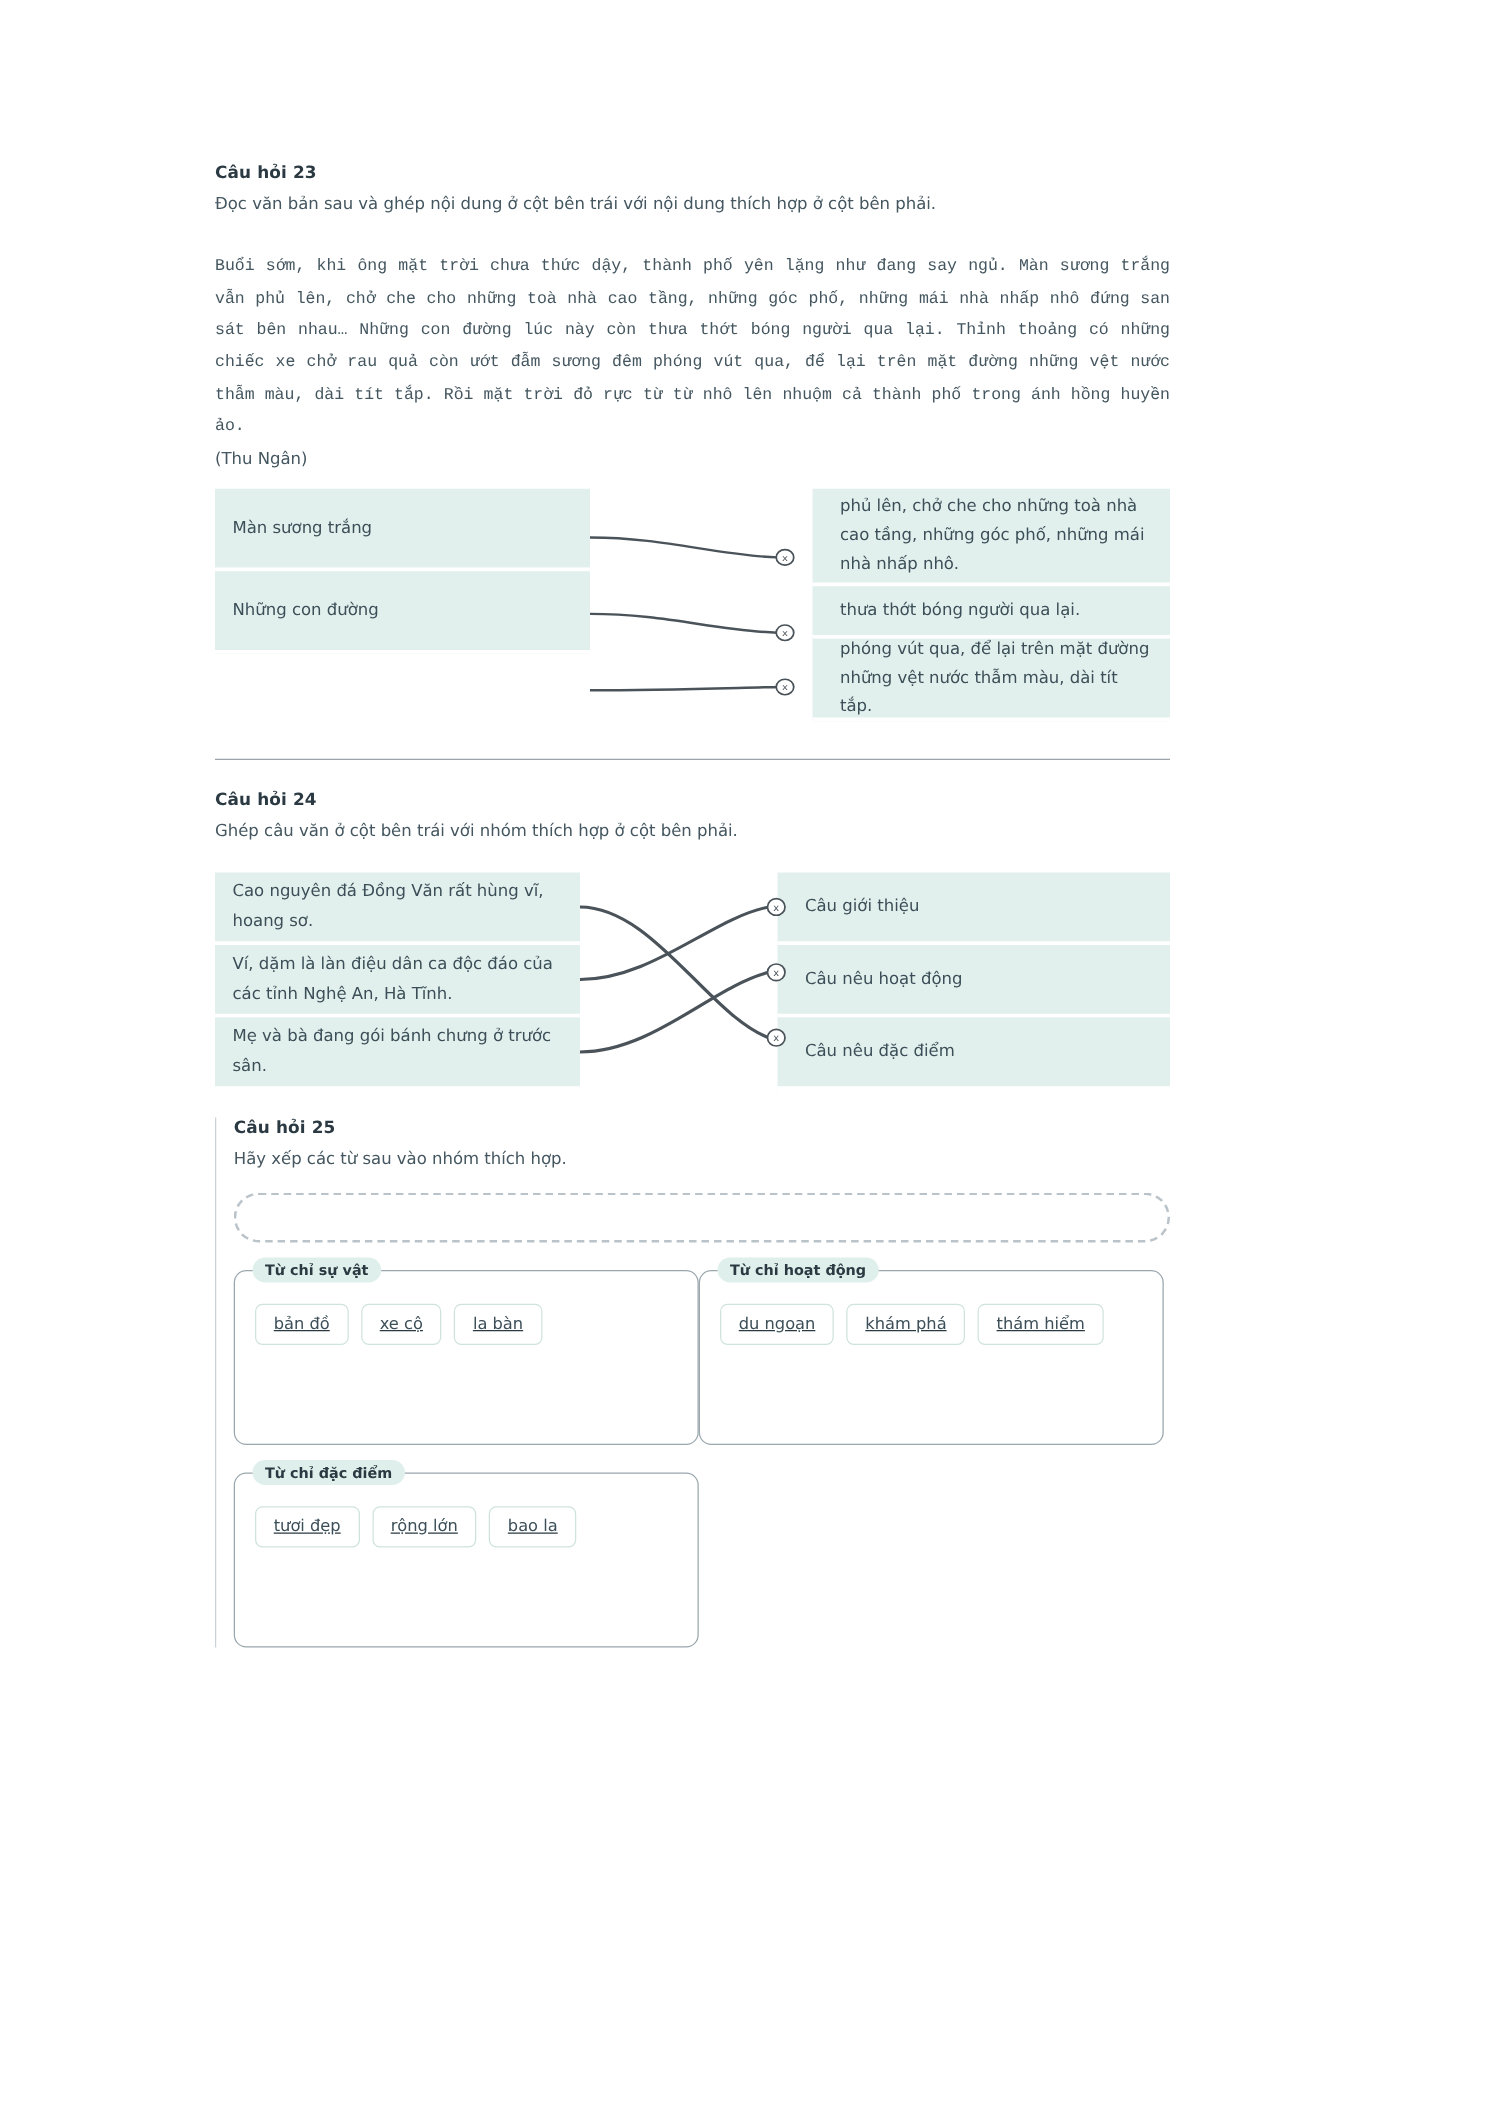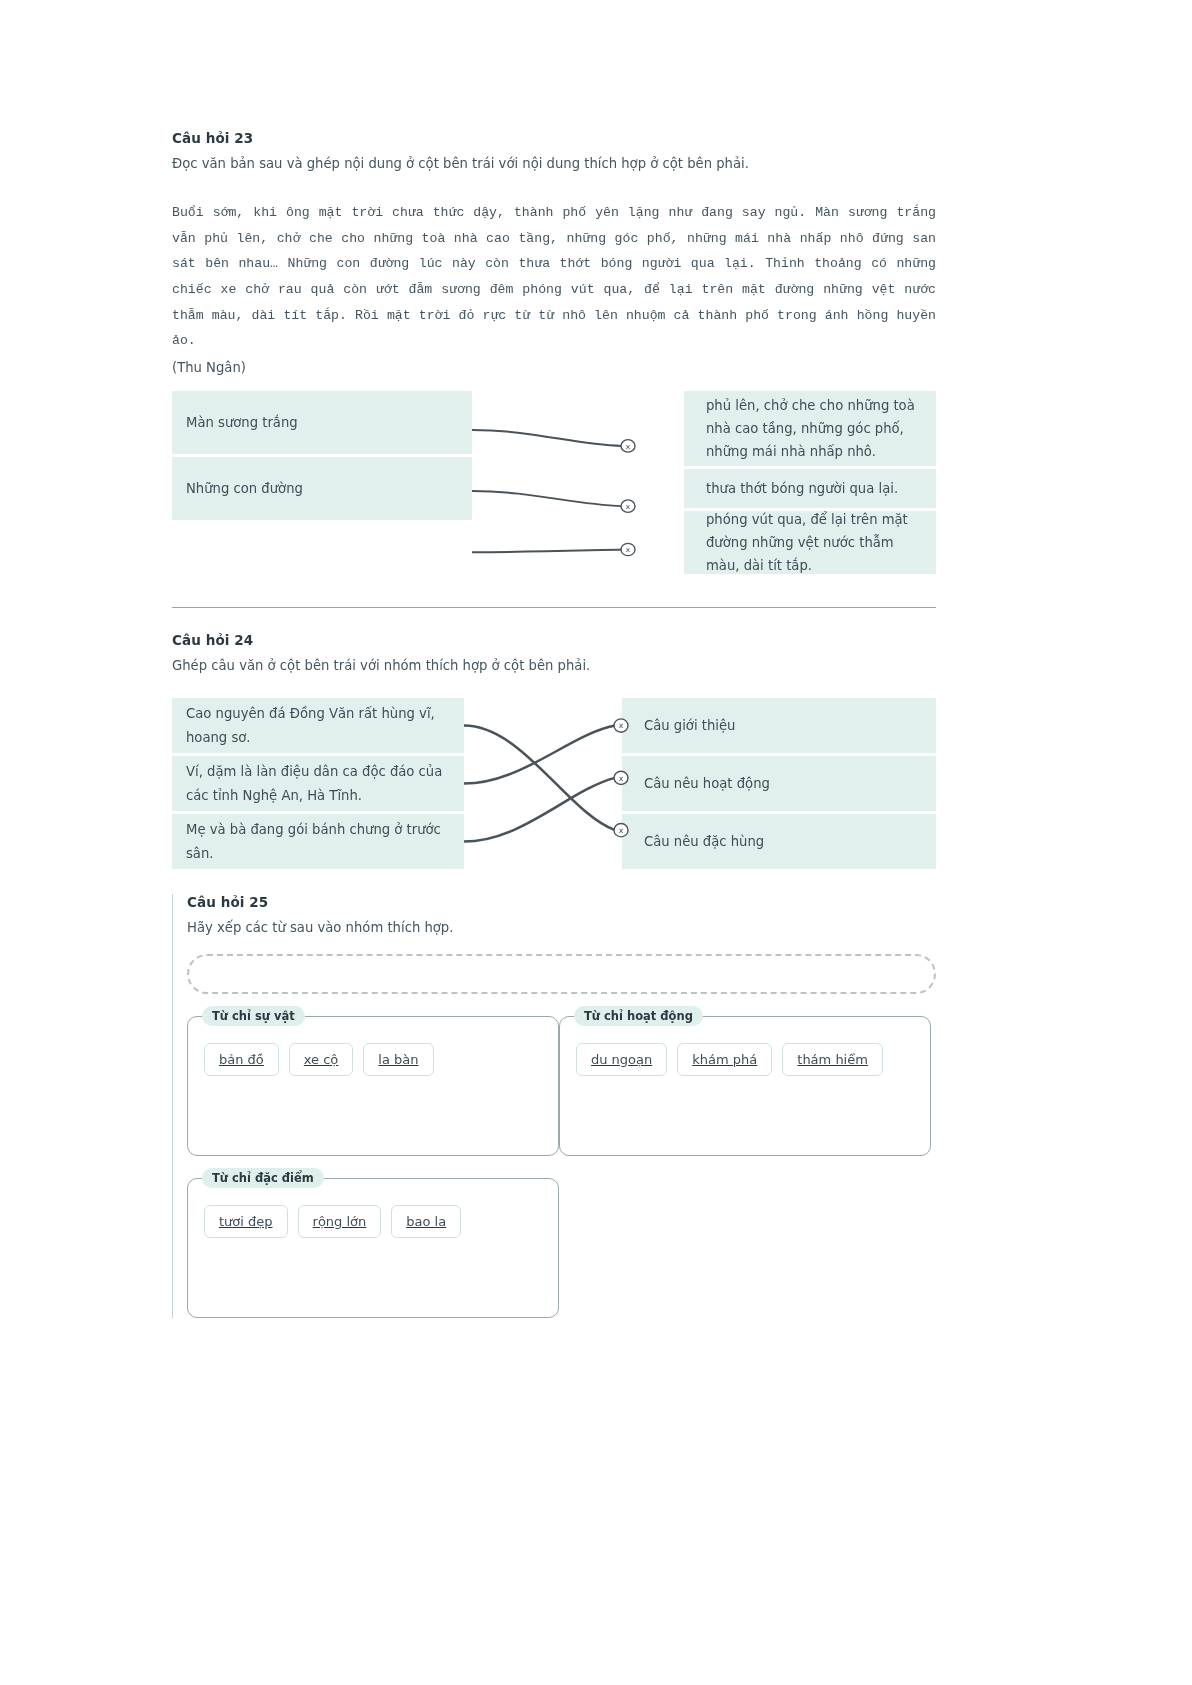--- a/index.html
+++ b/index.html
@@ -26,21 +26,21 @@
   .para {
     font-size:13.2px; color:#44565f; line-height:1.95;
     text-align:justify; margin:26px 0 0 0;font-family:Liberation Mono, monospace;
   }
   .author { font-size:13.2px; color:#44565f; margin:6px 0 0 0; }
 
   
   .match { position:relative; margin-top:16px; }
   .match-cols { display:flex; justify-content:space-between; }
   .col { width:300px; display:flex; flex-direction:column; }
-  .col.right { width:252px; }
+  .col.right { width:286px; }
   .cell {
     background:#e2f0ed;
     color:#3c4f58;
     font-size:13.2px;
     line-height:1.75;
     padding:12px 14px;
     display:flex; align-items:center;
     border-bottom:3px solid #ffffff;
   }
   .cell.right { padding-left:22px; }
@@ -143,21 +143,21 @@
     <div class="match" style="margin-top:22px">
       <div class="match-cols">
         <div class="col left" style="width:292px">
           <div class="cell" style="height:58px">Cao nguyên đá Đồng Văn rất hùng vĩ, hoang sơ.</div>
           <div class="cell" style="height:58px">Ví, dặm là làn điệu dân ca độc đáo của các tỉnh Nghệ An, Hà Tĩnh.</div>
           <div class="cell" style="height:58px">Mẹ và bà đang gói bánh chưng ở trước sân.</div>
         </div>
         <div class="col right" style="width:314px">
           <div class="cell right" style="height:58px">Câu giới thiệu</div>
           <div class="cell right" style="height:58px">Câu nêu hoạt động</div>
-          <div class="cell right" style="height:58px">Câu nêu đặc hùng</div>
+          <div class="cell right" style="height:58px">Câu nêu đặc điểm</div>
         </div>
       </div>
 
       <svg class="svg-layer" viewBox="0 0 764 183" preserveAspectRatio="none">
         <path d="M292,29 C350,29 395,120 443,139" stroke="#4a5359" stroke-width="2.6" fill="none"></path>
         <path d="M292,90 C350,90 398,38 443,29" stroke="#4a5359" stroke-width="2.6" fill="none"></path>
         <path d="M292,151 C350,151 398,96 443,84" stroke="#4a5359" stroke-width="2.6" fill="none"></path>
         <g fill="#ffffff" stroke="#4a5359" stroke-width="1.4">
           <circle cx="449" cy="29" r="7"></circle>
           <circle cx="449" cy="84" r="7"></circle>

